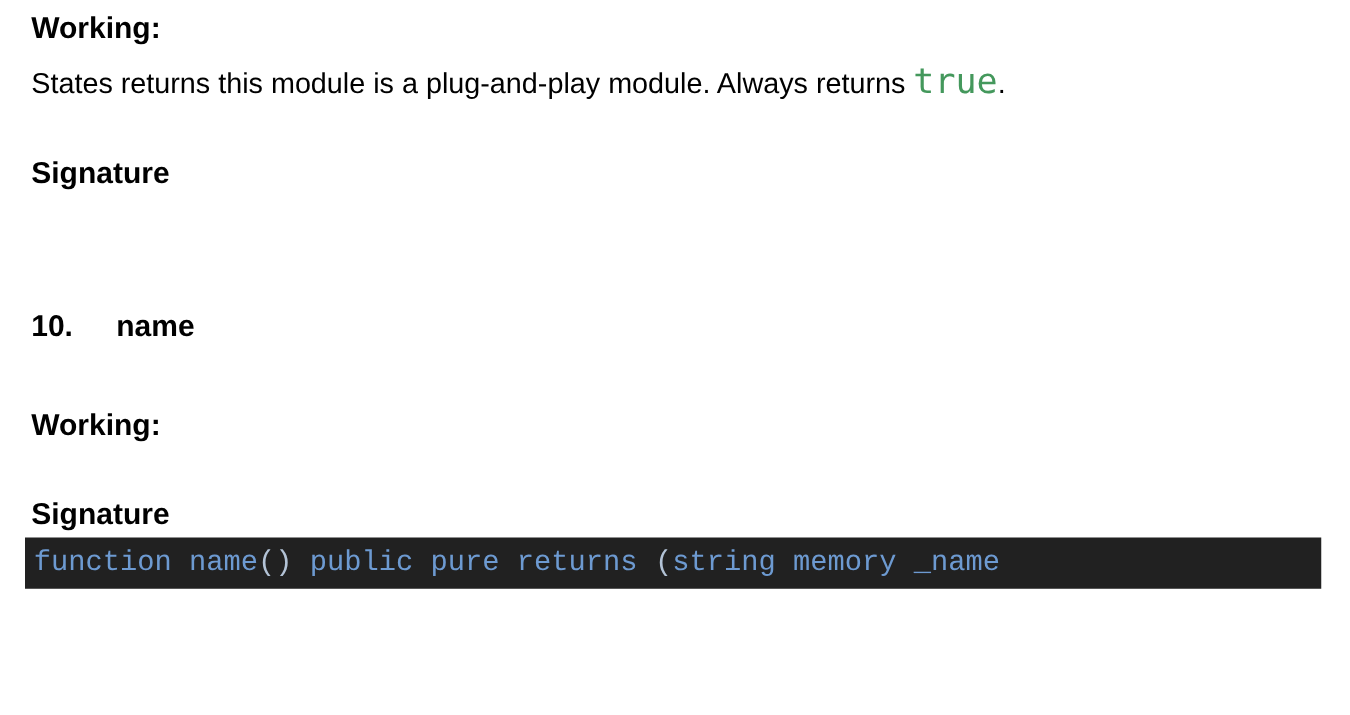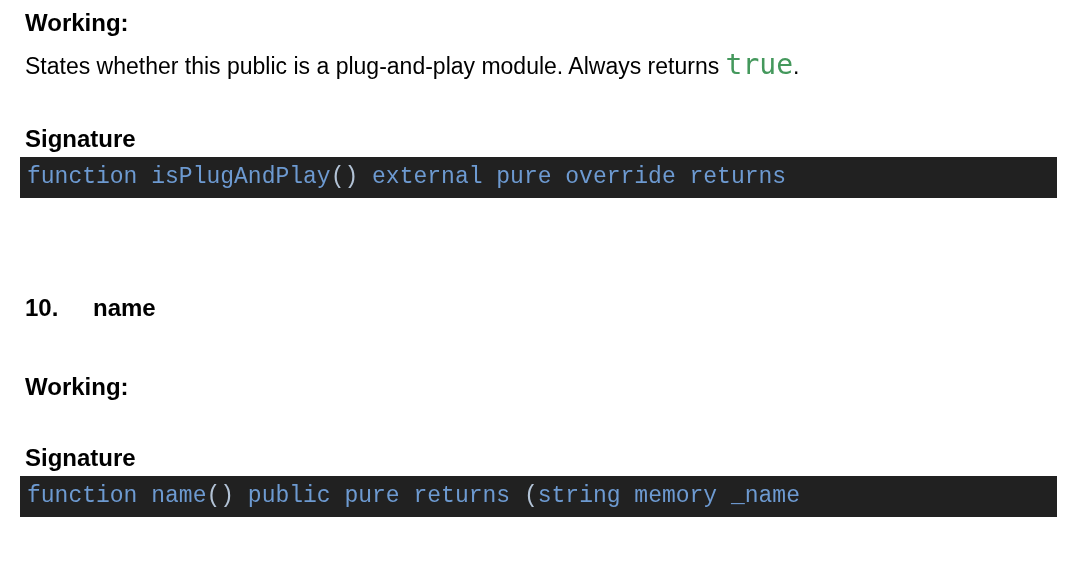--- a/index.html
+++ b/index.html
@@ -57,25 +57,24 @@
   .para2 { margin-top: 3px; }
   .sig-heading2 { margin-top: 44px; }
 </style>
 </head>
 <body>
 
 <div class="page">
 
   <h3 class="heading">Working:</h3>
 
-  <p class="para"><span>States whether this public is a plug-and-play module. Always returns </span><span class="inline-code">true</span><span>.</span></p>
+  <p class="para"><span>States returns this module is a plug-and-play module. Always returns </span><span class="inline-code">true</span><span>.</span></p>
 
   <h3 class="heading sig-heading">Signature</h3>
 
-  <div class="codeblock"><span class="tok-ident">function isPlugAndPlay</span><span class="tok-punct">()</span><span class="tok-ident"> external pure override returns</span></div>
 
   <h2 class="heading section-title"><span class="num">10.</span><span>name</span></h2>
 
   <h3 class="heading working2">Working:</h3>
 
 
   <h3 class="heading sig-heading2">Signature</h3>
 
   <div class="codeblock"><span class="tok-ident">function name</span><span class="tok-punct">()</span><span class="tok-ident"> public pure returns </span><span class="tok-punct">(</span><span class="tok-ident">string memory _name</span></div>
 

